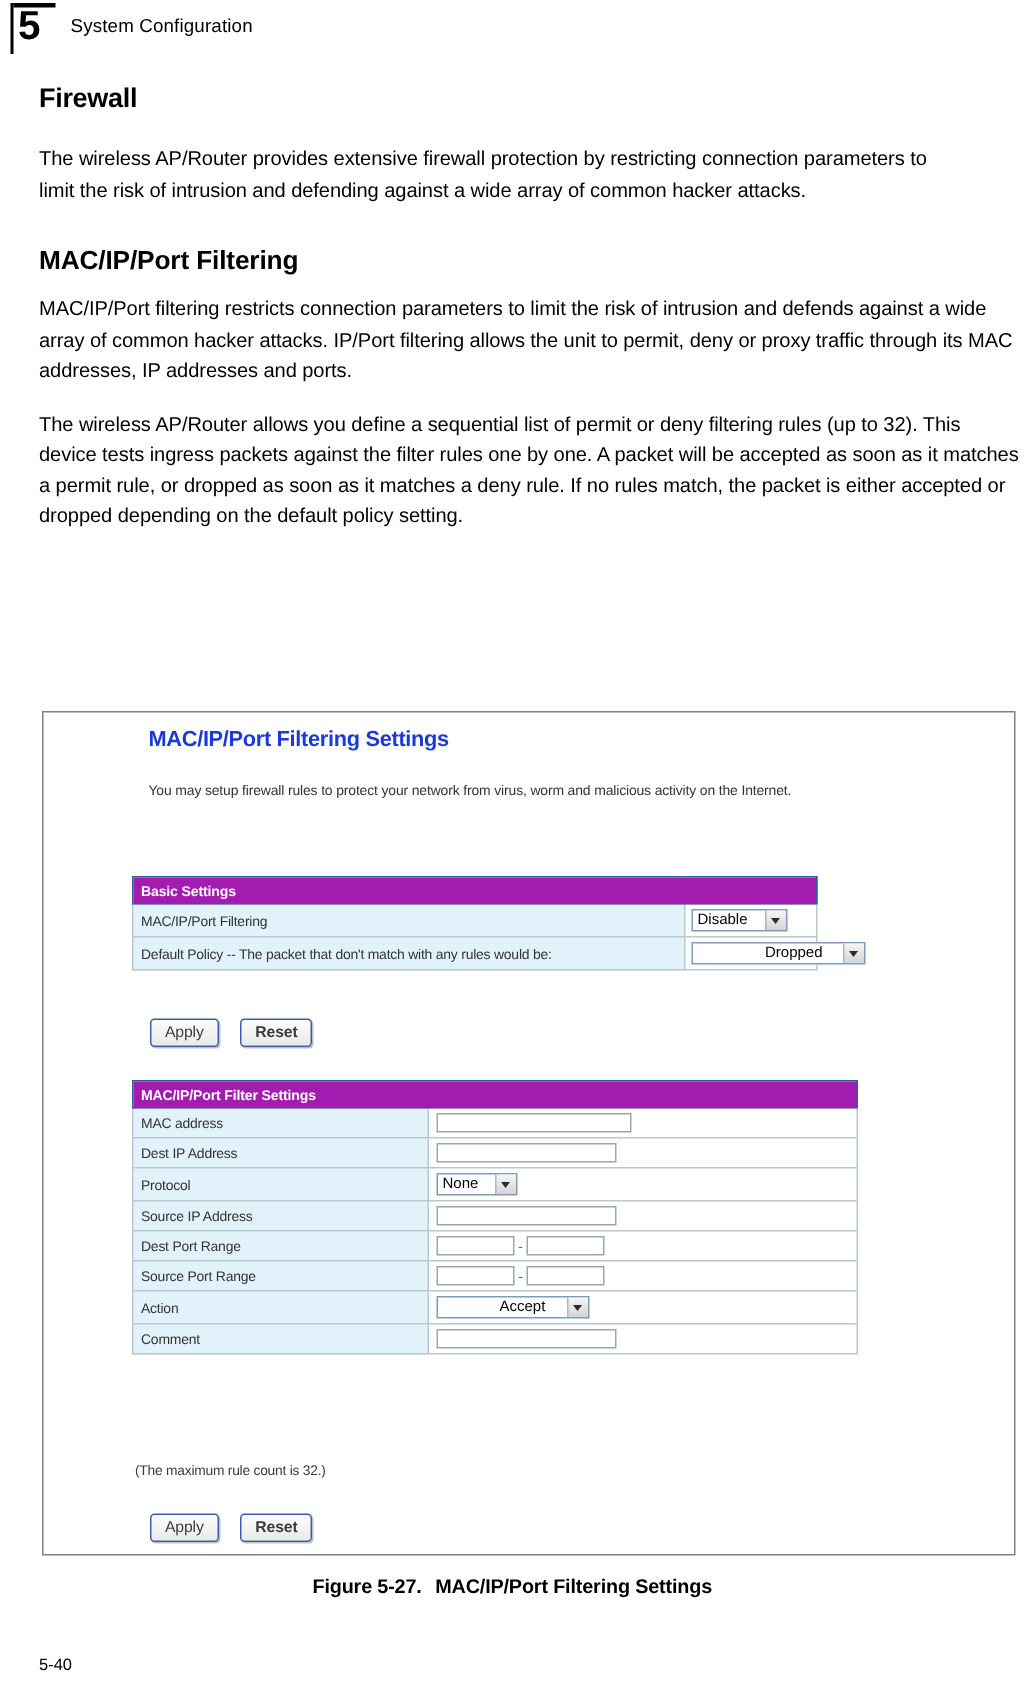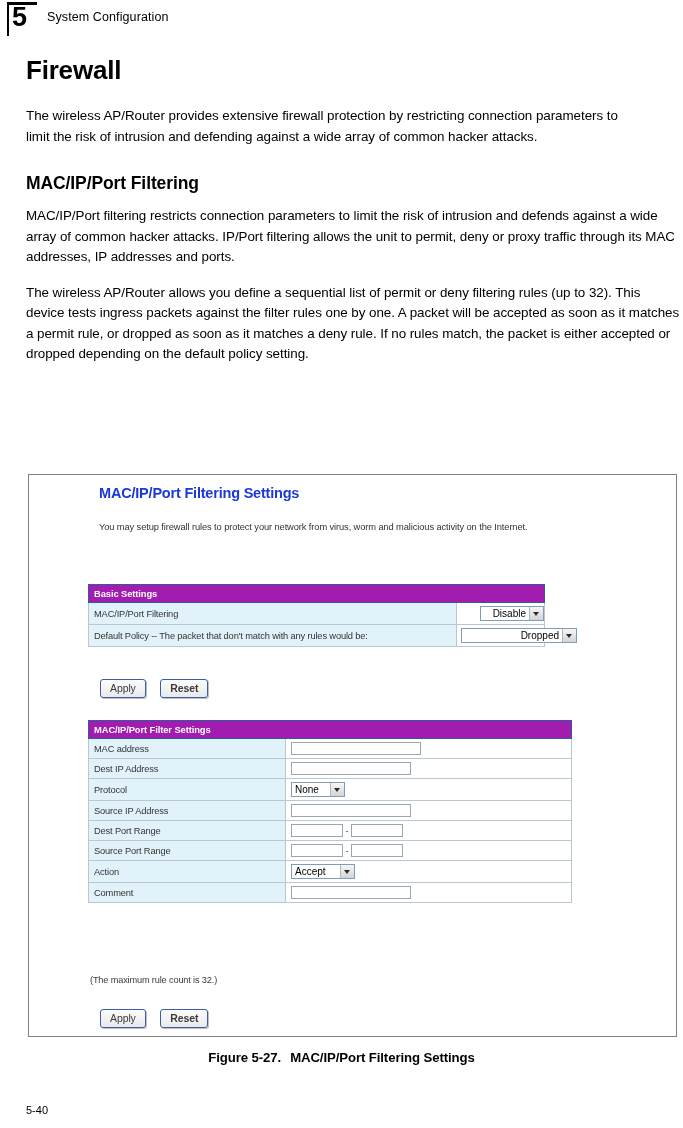--- a/index.html
+++ b/index.html
@@ -61,21 +61,21 @@
   }
 
   
   .content {
     position: absolute;
     left: 26px;
     top: 55px;
     width: 655px;
   }
   h1.doc-h1 {
-    font-size: 26px;
+    font-size: 18px;
     font-weight: bold;
     margin: 0 0 20px 0;
     letter-spacing: -0.2px;
   }
   h2.doc-h2 {
     font-size: 17.5px;
     font-weight: bold;
     margin: 26px 0 12px 0;
     letter-spacing: -0.1px;
   }
@@ -146,21 +146,21 @@
   .ui-table td.val {
     background: #ffffff;
     border: 1px solid #b9c7cf;
     padding: 3px 0 3px 5px;
   }
 
   
   #tbl-basic { left: 88px; top: 584px; width: 456px; }
   #tbl-basic col.c1 { width: 368px; }
   #tbl-basic col.c2 { width: 88px; }
-  #tbl-basic td.val { padding-left: 4px; text-align: right; }
+  #tbl-basic td.val { padding-left: 4px; }
 
   
   #tbl-filter { left: 88px; top: 720px; width: 483px; }
   #tbl-filter col.c1 { width: 197px; }
   #tbl-filter col.c2 { width: 286px; }
 
   
   .txtbox {
     display: inline-block;
     height: 13px;
@@ -213,21 +213,21 @@
     content: "";
     position: absolute;
     left: 3px; top: 5px;
     border-left: 3.5px solid transparent;
     border-right: 3.5px solid transparent;
     border-top: 4px solid #2b2b2b;
   }
   .selbox.w-disable .sel-text { width: 42px; }
   .selbox.w-dropped .sel-text { width: 49px; margin-left: 45px; }
   .selbox.w-none    .sel-text { width: 32px; }
-  .selbox.w-accept  .sel-text { width: 42px; }
+  .selbox.w-accept  .sel-text { width: 42px; margin-left: 38px; }
 
   
   .btn-row { position: absolute; }
   .ui-btn {
     display: inline-block;
     border: 1px solid #3a5fa8;
     border-radius: 3px;
     background: #f2f2f2;
     background: linear-gradient(#fdfdfd, #e9e9e9);
     font-size: 10.5px;

